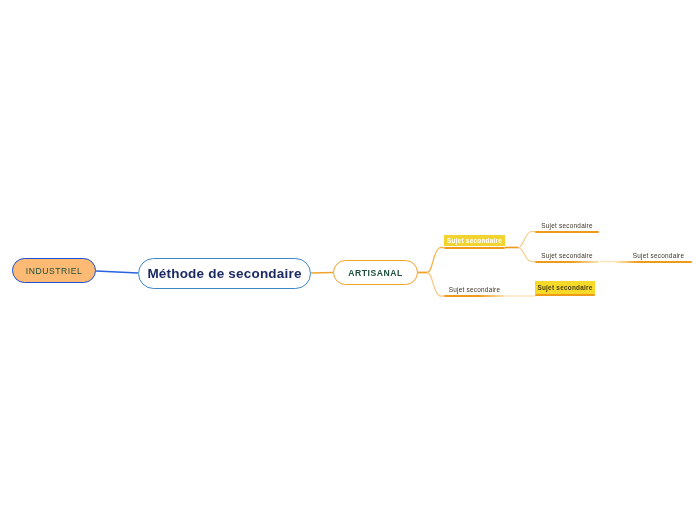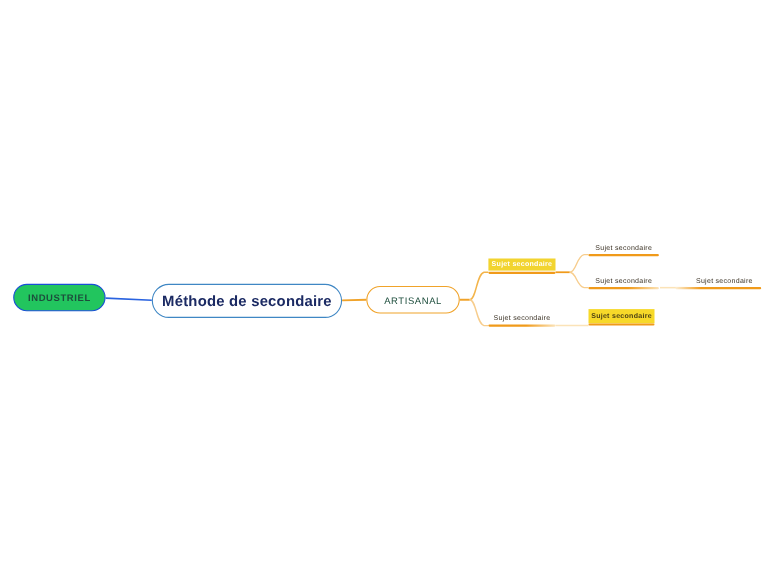--- a/index.html
+++ b/index.html
@@ -45,35 +45,35 @@
     font-size: 13.5px;
     font-weight: bold;
     letter-spacing: 0.2px;
   }
   
   .pill-left {
     left: 12px; top: 258px;
     width: 84px; height: 25px;
     border: 1.5px solid #1a4fd6;
     border-radius: 13px;
-    background: #22c55e;
+    background: #fdba74;
     color: #1d4d3c;
     font-size: 8.6px;
-    font-weight: bold;
+    font-weight: normal;
     letter-spacing: 0.55px;
   }
   .pill-right {
     left: 333px; top: 260px;
     width: 85px; height: 25px;
     border: 1.5px solid #f0a32a;
     border-radius: 13px;
     background: #ffffff;
     color: #1d4d3c;
     font-size: 8.6px;
-    font-weight: normal;
+    font-weight: bold;
     letter-spacing: 0.55px;
   }
   
   .sub {
     position: absolute;
     box-sizing: border-box;
     white-space: nowrap;
     font-size: 6.4px;
     letter-spacing: 0.25px;
     color: #3d3427;

